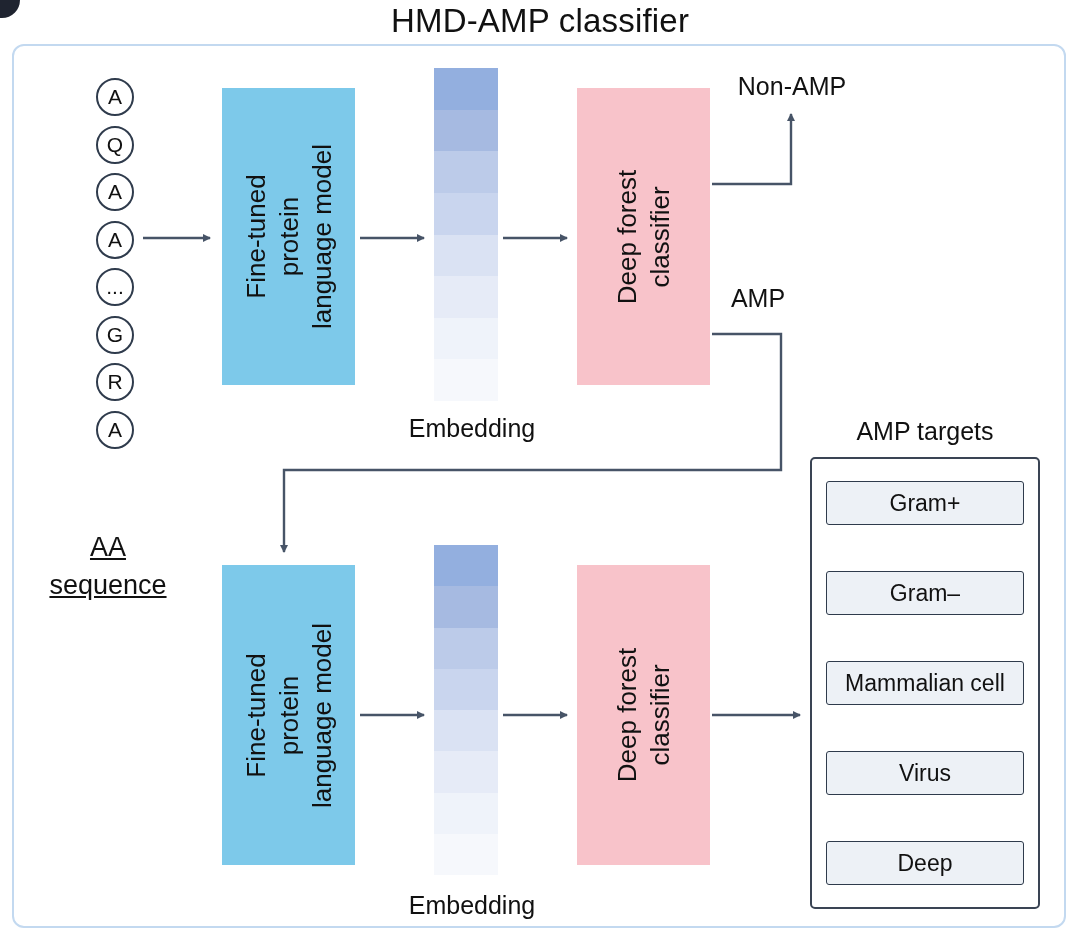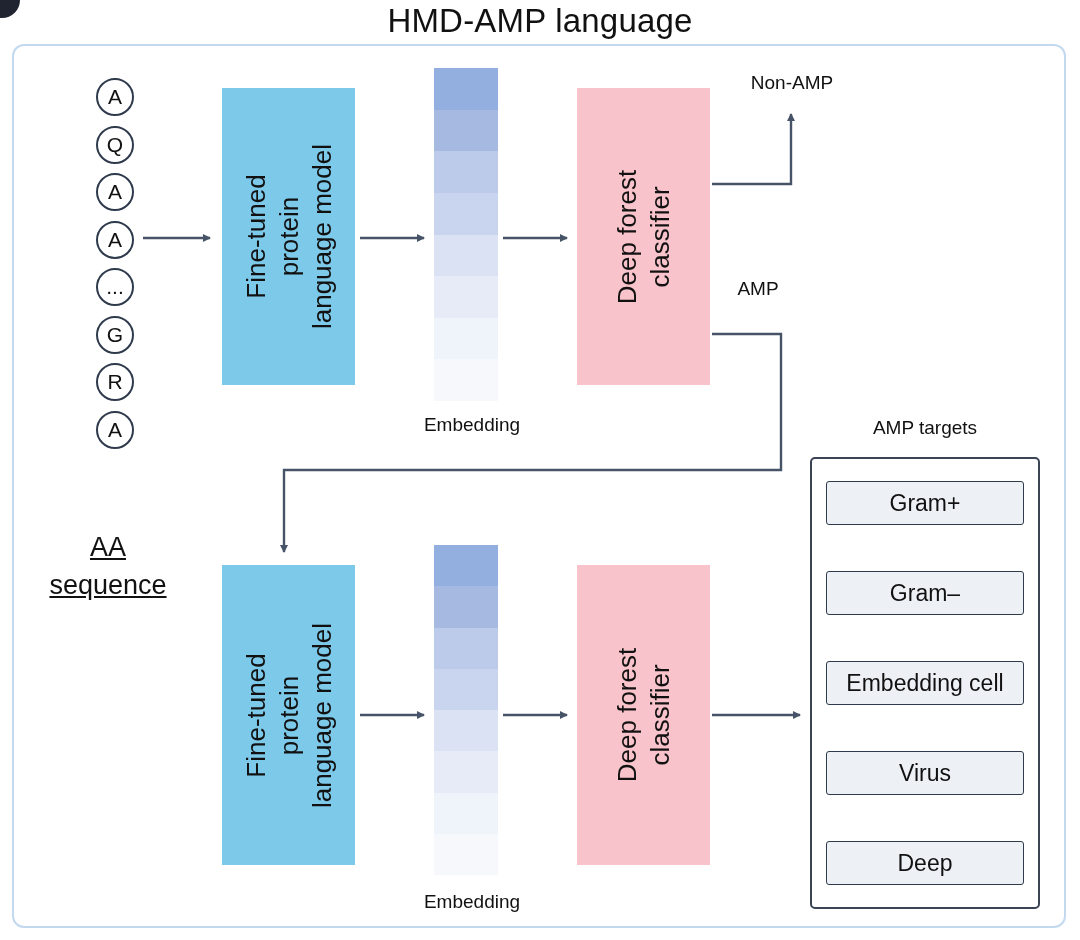--- a/index.html
+++ b/index.html
@@ -88,21 +88,21 @@
   .emb-col {
     position: absolute;
     width: 64px;
     display: flex;
     flex-direction: column;
   }
   .emb-cell { flex: 1; }
   .label {
     position: absolute;
     text-align: center;
-    font-size: 19px;
+    font-size: 25px;
   }
   .targets-box {
     position: absolute;
     left: 810px; top: 457px;
     width: 230px; height: 452px;
     border: 2.5px solid #3a4454;
     border-radius: 5px;
     background: #ffffff;
     display: flex;
     flex-direction: column;
@@ -126,21 +126,21 @@
     pointer-events: none;
   }
 </style>
 </head>
 <body>
 
 <div class="canvas">
 
   <div class="panel-marker"></div>
 
-  <div class="title">HMD-AMP language</div>
+  <div class="title">HMD-AMP classifier</div>
 
   <div class="frame"></div>
 
   <div class="seq-col">
     <div class="circle">A</div>
     <div class="circle">Q</div>
     <div class="circle">A</div>
     <div class="circle">A</div>
     <div class="circle">...</div>
     <div class="circle">G</div>
@@ -170,21 +170,21 @@
   <div class="label" style="left:382px; top:414px; width:180px;">Embedding</div>
 
   <div class="box box-pink" style="left:577px; top:88px; height:297px;">
     <div class="rot-text">
       <span>Deep forest</span>
       <span>classifier</span>
     </div>
   </div>
 
   <div class="label" style="left:702px; top:72px; width:180px;">Non-AMP</div>
-  <div class="label" style="left:712px; top:278px; width:92px;">AMP</div>
+  <div class="label" style="left:712px; top:284px; width:92px;">AMP</div>
 
   <div class="box box-blue" style="left:222px; top:565px; height:300px;">
     <div class="rot-text">
       <span>Fine-tuned</span>
       <span>protein</span>
       <span>language model</span>
     </div>
   </div>
 
   <div class="emb-col" style="left:434px; top:545px; height:330px;">
@@ -203,21 +203,21 @@
     <div class="rot-text">
       <span>Deep forest</span>
       <span>classifier</span>
     </div>
   </div>
 
   <div class="label" style="left:820px; top:417px; width:210px;">AMP targets</div>
   <div class="targets-box">
     <div class="target-item">Gram+</div>
     <div class="target-item">Gram–</div>
-    <div class="target-item">Embedding cell</div>
+    <div class="target-item">Mammalian cell</div>
     <div class="target-item">Virus</div>
     <div class="target-item">Deep</div>
   </div>
 
   <svg class="arrows" viewBox="0 0 1080 940">
     <defs>
       <marker id="ah" markerWidth="9" markerHeight="9" refX="7" refY="4" orient="auto" markerUnits="userSpaceOnUse">
         <path d="M0,0 L8,4 L0,8 Z" fill="#475467"></path>
       </marker>
     </defs>

